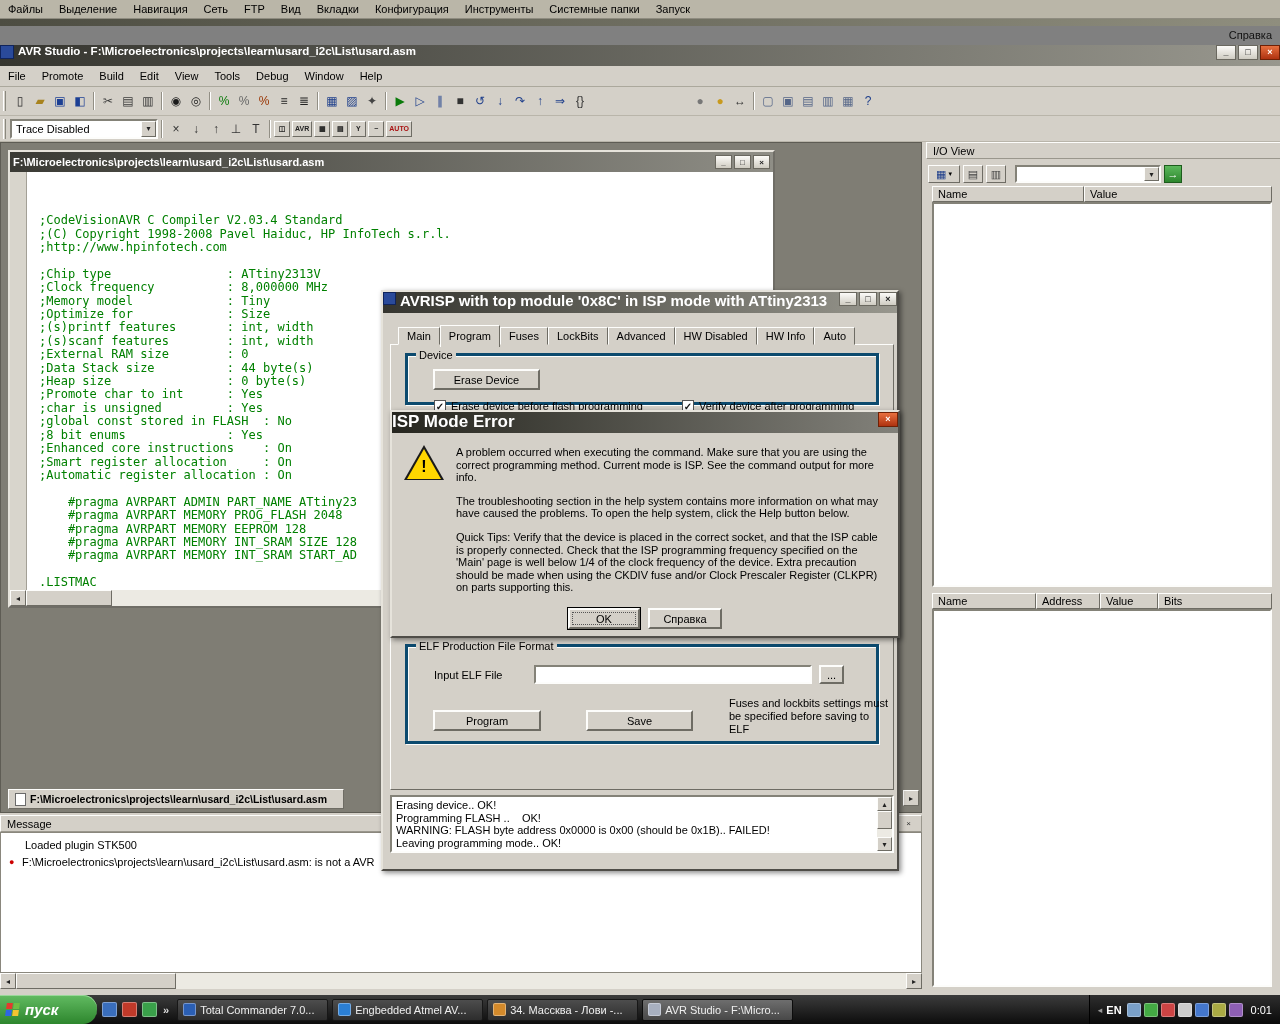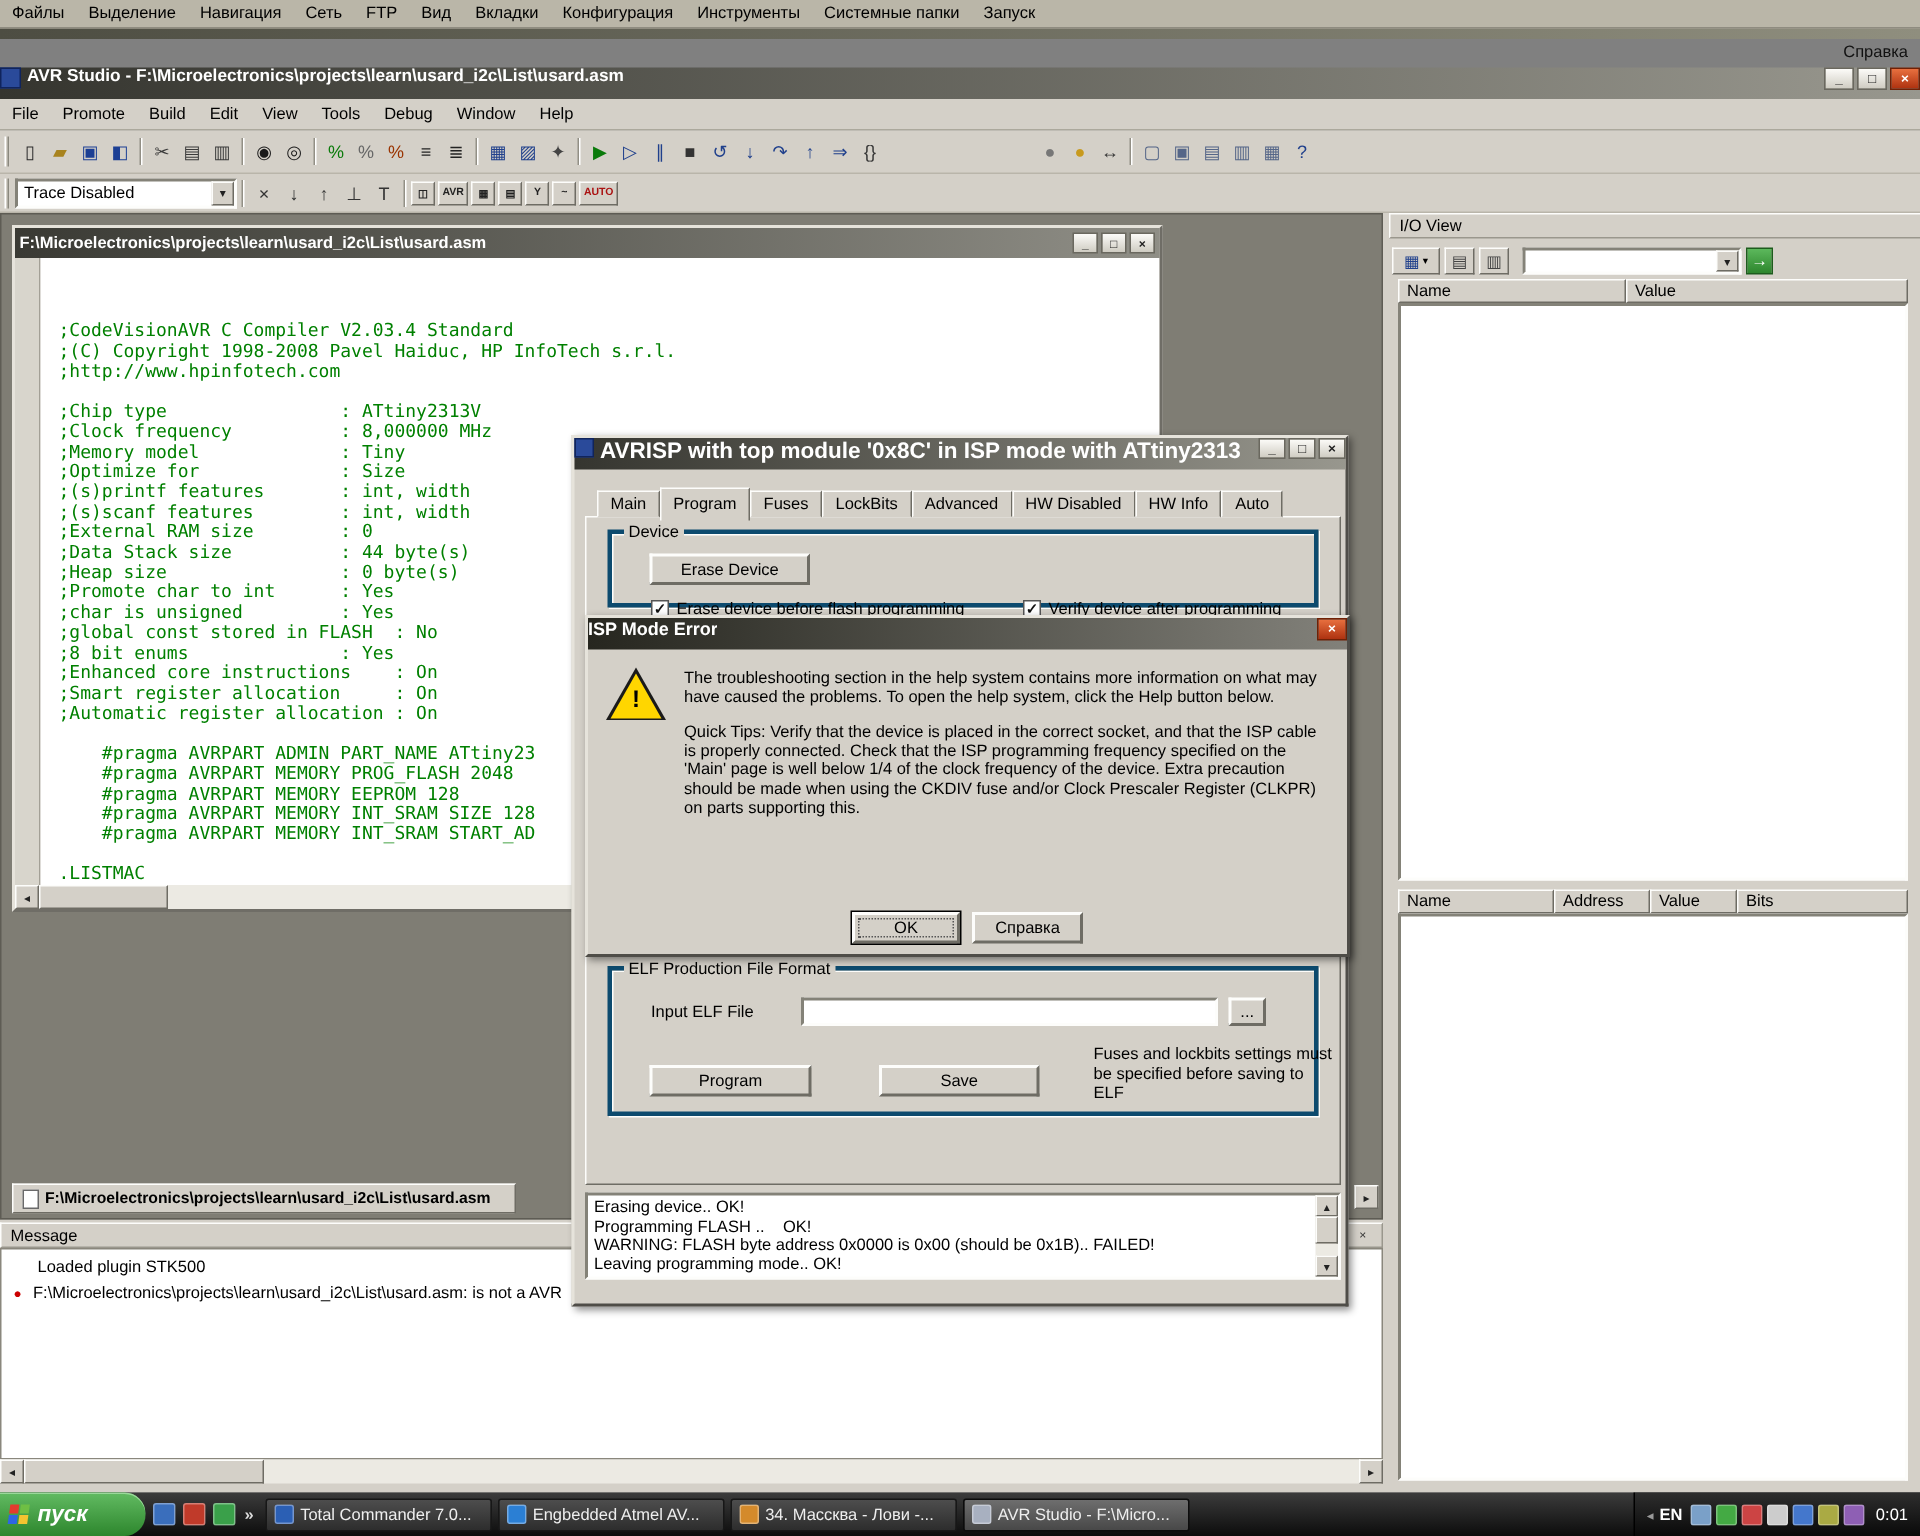--- a/index.html
+++ b/index.html
@@ -493,31 +493,32 @@
       <span class="sbtn" style="height:14px">▴</span>
       <span class="thumb" style="height:18px"></span>
       <span style="flex:1"></span>
       <span class="sbtn" style="height:14px">▾</span>
     </div>
   </div>
 </div>
 
 <div class="abs dlg" style="left:390px;top:410px;width:510px;height:228px;z-index:50">
   <div class="tbar" style="height:21px;background:linear-gradient(to right,#26261f,#82817a)">
-    <span class="tbar-title" style="font-size:12px">ISP Mode Error</span>
+    <span class="tbar-title" style="font-size:17px">ISP Mode Error</span>
     <span class="winbtns">
       <span class="wbtn red">×</span>
     </span>
   </div>
   <div class="warnwrap" style="left:12px;top:33px">
     <span class="tri-o"></span>
       <span class="tri-i"></span>
       <span class="warn-ex">!</span>
   </div>
   <div style="position:absolute;left:64px;top:34px;width:426px;line-height:12.6px">
+    <p style="margin-bottom:11px">A problem occurred when executing the command. Make sure that you are using the correct programming method. Current mode is ISP. See the command output for more info.</p>
     <p style="margin-bottom:11px">The troubleshooting section in the help system contains more information on what may have caused the problems. To open the help system, click the Help button below.</p>
     <p>Quick Tips: Verify that the device is placed in the correct socket, and that the ISP cable is properly connected. Check that the ISP programming frequency specified on the 'Main' page is well below 1/4 of the clock frequency of the device. Extra precaution should be made when using the CKDIV fuse and/or Clock Prescaler Register (CLKPR) on parts supporting this.</p>
   </div>
   <div class="btn default focus" style="position:absolute;left:176px;top:196px;width:72px;height:21px">OK</div>
   <div class="btn" style="position:absolute;left:256px;top:196px;width:74px;height:21px">Справка</div>
 </div>
 
 <div class="abs taskbar" style="left:0;top:995px;width:1280px;height:29px;z-index:90">
   <div class="startbtn">
     <span class="winflag">

